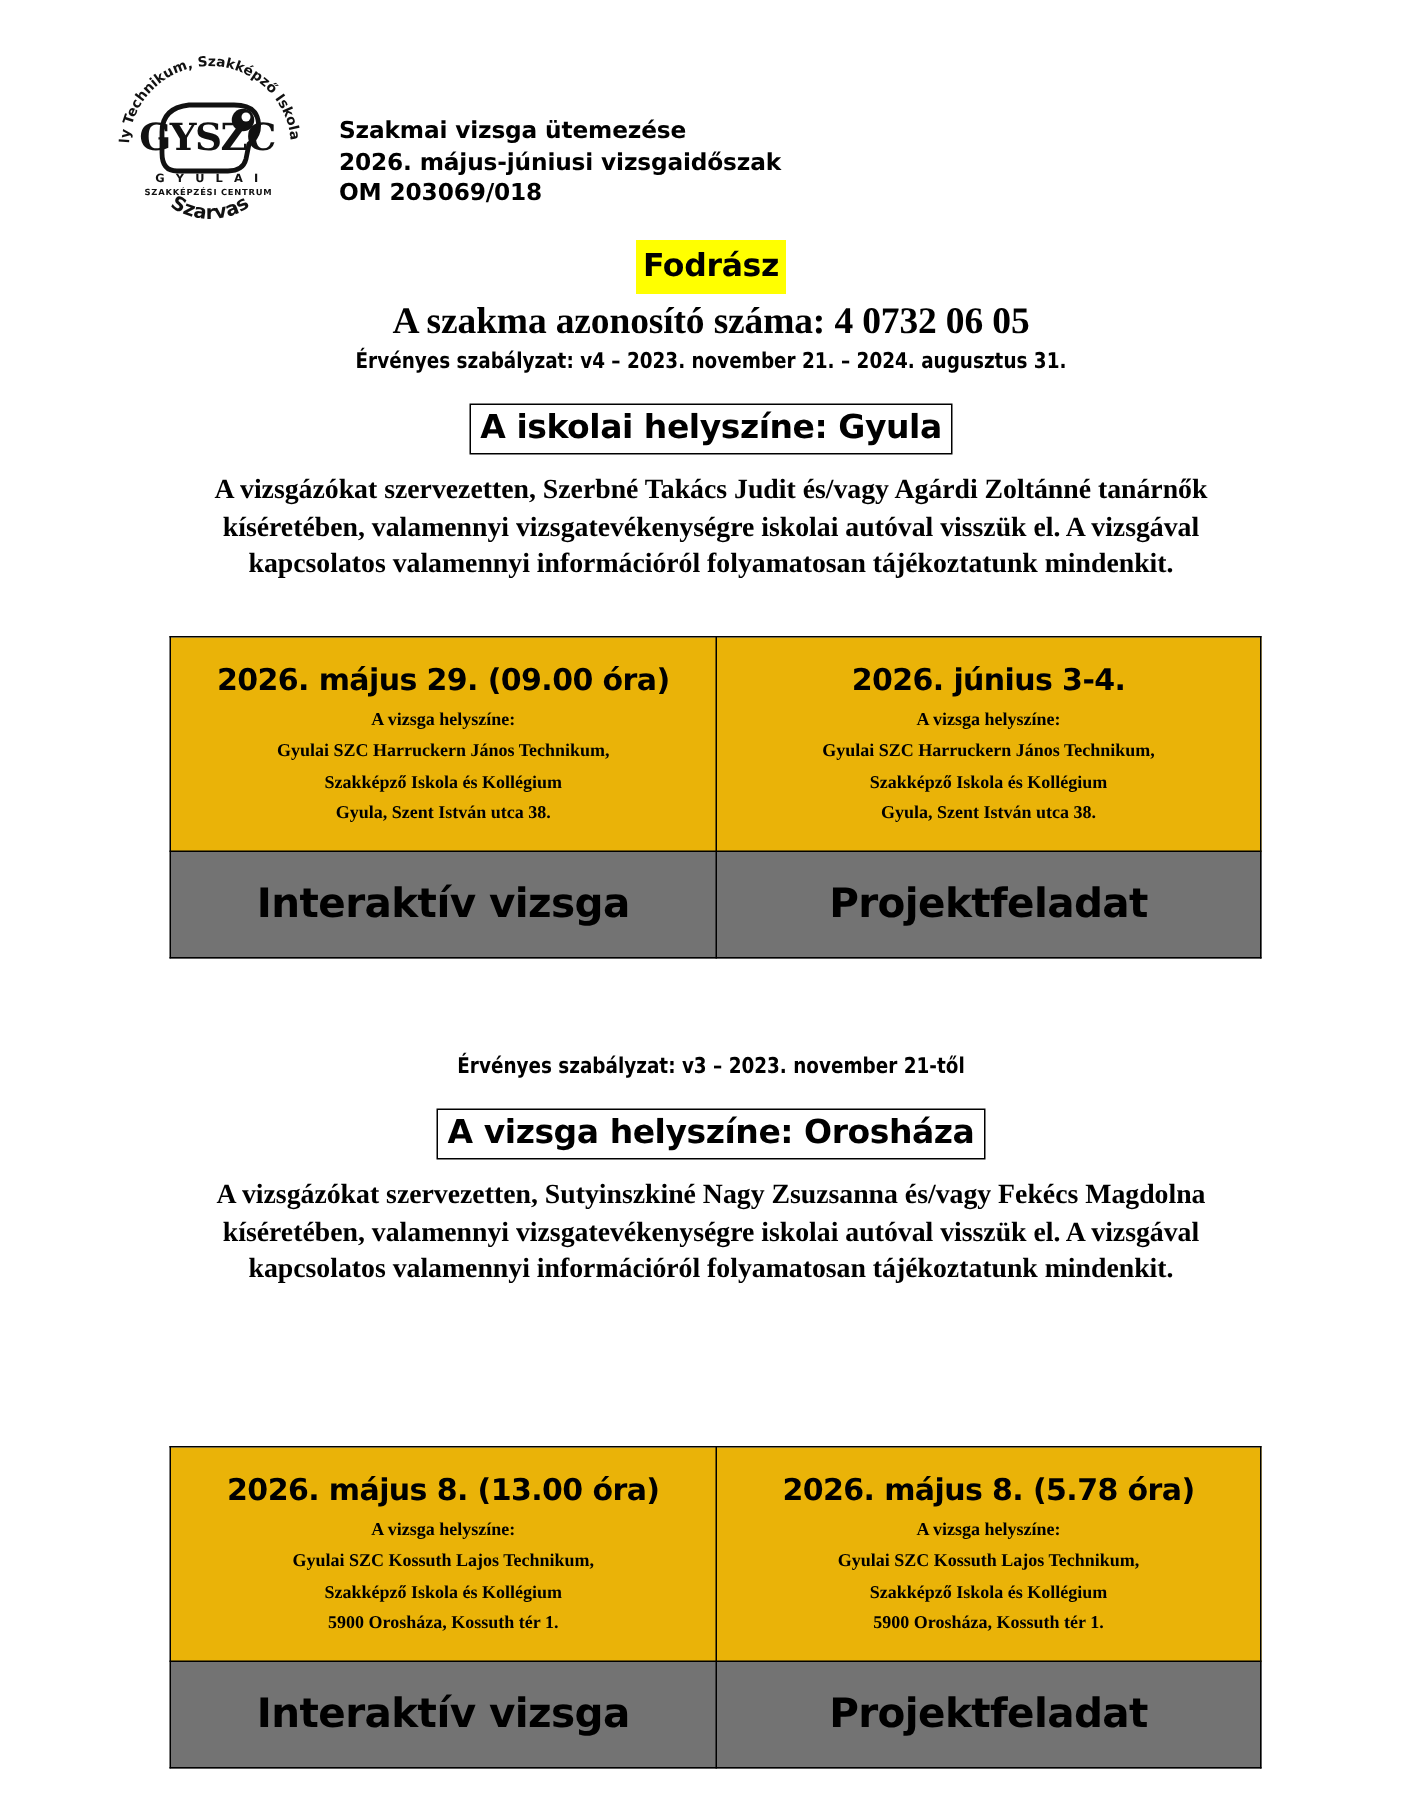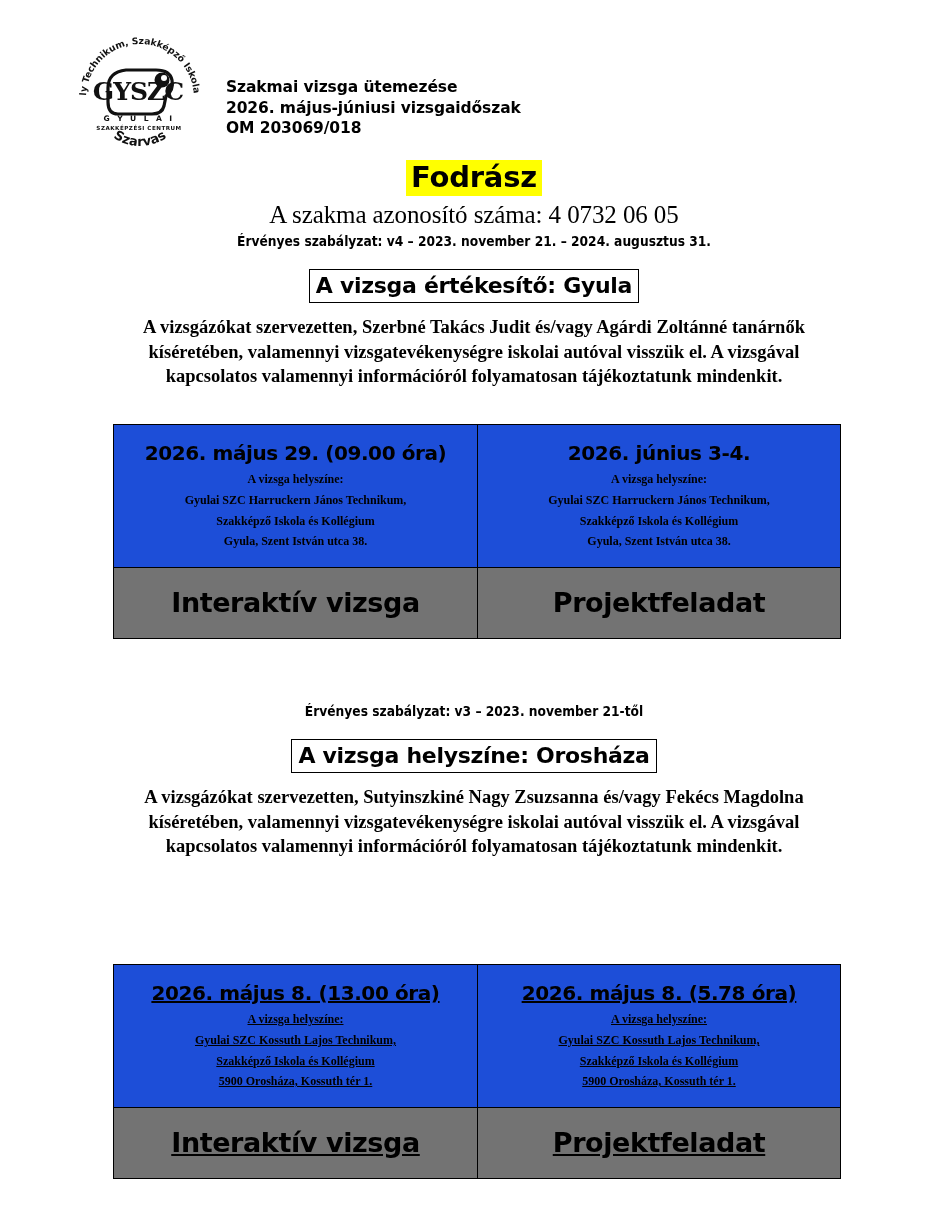--- a/index.html
+++ b/index.html
@@ -59,30 +59,30 @@
 
   .profession-title {
     text-align: center;
     margin: 0;
   }
   .profession-title span {
     display: inline-block;
     background: #ffff00;
     font-family: "DejaVu Sans", sans-serif;
     font-weight: bold;
-    font-size: 29px;
+    font-size: 21px;
     line-height: 33px;
     padding: 1px 5px 2px 5px;
     letter-spacing: -0.2px;
   }
 
   .id-line {
     text-align: center;
     font-family: "Liberation Serif", serif;
-    font-weight: normal;
+    font-weight: bold;
     font-size: 25px;
     line-height: 30px;
     margin-top: 4px;
     letter-spacing: -0.1px;
   }
 
   .rule-line {
     text-align: center;
     font-family: "DejaVu Sans Condensed", "DejaVu Sans", sans-serif;
     font-weight: bold;
@@ -129,21 +129,21 @@
   .exam-table td {
     border: 1px solid #000000;
     vertical-align: middle;
     text-align: center;
     padding: 0;
   }
   .exam-table col.c1 { width: 364px; }
   .exam-table col.c2 { width: 363px; }
 
   .cell-info {
-    background: #1d4ed8;
+    background: #eab308;
     height: 142px;
     padding: 8px 6px 10px 6px;
   }
   .cell-date {
     font-family: "DejaVu Sans", sans-serif;
     font-weight: bold;
     font-size: 20px;
     line-height: 26px;
     letter-spacing: -0.4px;
     margin-bottom: 2px;
@@ -219,21 +219,21 @@
 
     <div class="profession-title">
       <span>Fodrász</span>
     </div>
 
     <div class="id-line">A szakma azonosító száma: 4 0732 06 05</div>
 
     <div class="rule-line">Érvényes szabályzat: v4 – 2023. november 21. – 2024. augusztus 31.</div>
 
     <div class="venue-box">
-      <span>A vizsga értékesítő: Gyula</span>
+      <span>A iskolai helyszíne: Gyula</span>
     </div>
 
     <div class="intro-paragraph">A vizsgázókat szervezetten, Szerbné Takács Judit és/vagy Agárdi Zoltánné tanárnők kíséretében, valamennyi vizsgatevékenységre iskolai autóval visszük el. A vizsgával kapcsolatos valamennyi információról folyamatosan tájékoztatunk mindenkit.</div>
   </div>
 
   <table class="exam-table" style="top:424px;">
     <colgroup>
         <col class="c1">
         <col class="c2">
       </colgroup>
@@ -271,21 +271,21 @@
 
     <div class="rule-line">Érvényes szabályzat: v3 – 2023. november 21-től</div>
 
     <div class="venue-box">
       <span>A vizsga helyszíne: Orosháza</span>
     </div>
 
     <div class="intro-paragraph">A vizsgázókat szervezetten, Sutyinszkiné Nagy Zsuzsanna és/vagy Fekécs Magdolna kíséretében, valamennyi vizsgatevékenységre iskolai autóval visszük el. A vizsgával kapcsolatos valamennyi információról folyamatosan tájékoztatunk mindenkit.</div>
   </div>
 
-  <table class="exam-table" style="top:964px;text-decoration:underline;">
+  <table class="exam-table" style="top:964px;">
     <colgroup>
         <col class="c1">
         <col class="c2">
       </colgroup>
     <tbody>
       <tr>
         <td class="cell-info">
           <div class="cell-date">2026. május 8. (13.00 óra)</div>
           <div class="cell-venue-label">A vizsga helyszíne:</div>
           <div class="cell-addr">Gyulai SZC Kossuth Lajos Technikum,</div>

